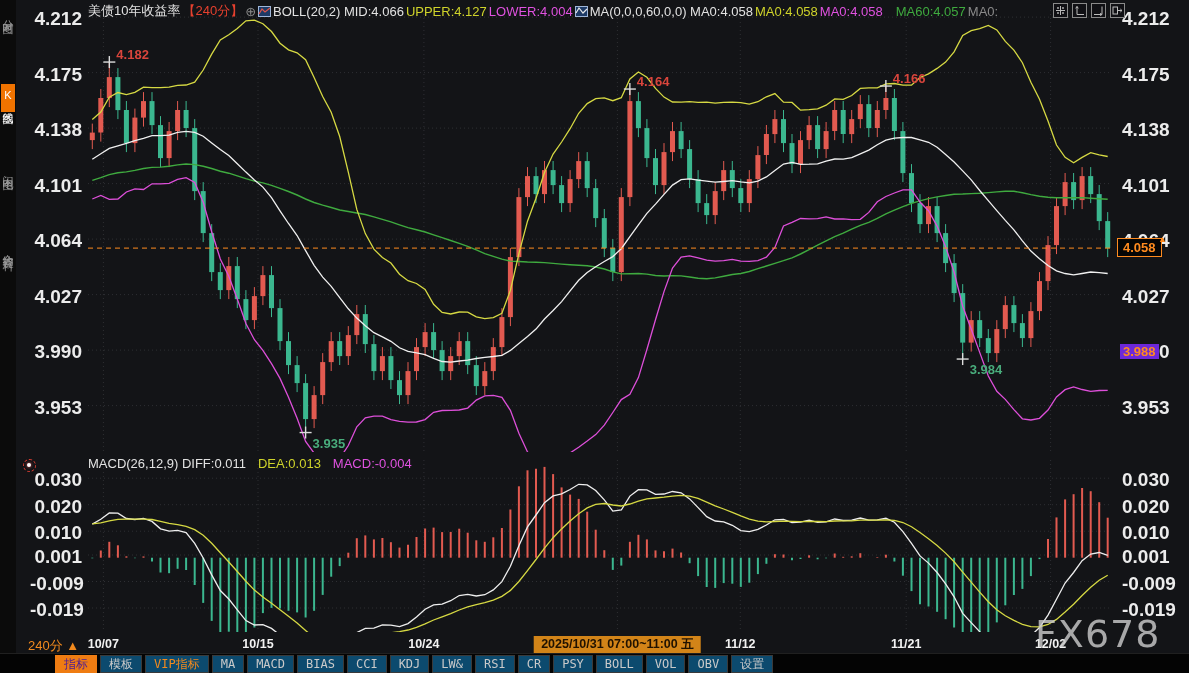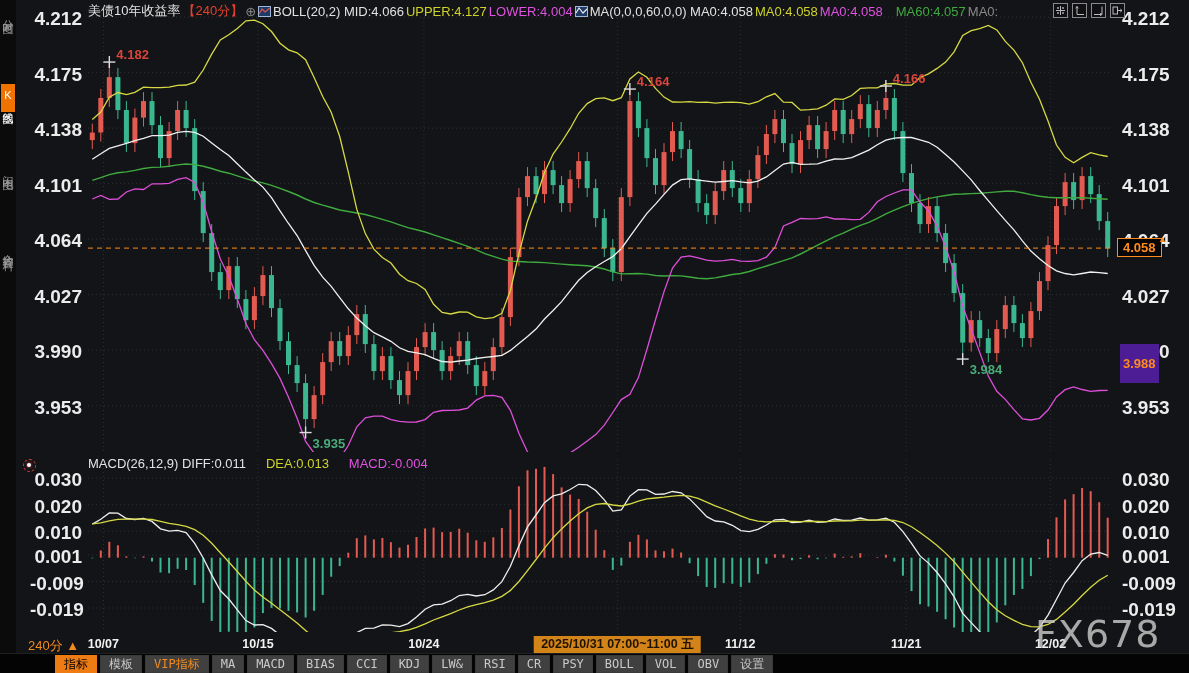--- a/index.html
+++ b/index.html
@@ -24,40 +24,40 @@
          background:#101014;cursor:pointer;}
   
   .axlab{position:absolute;font-size:19px;font-weight:700;color:#ececec;z-index:4;}
   .axr{width:52px;text-align:right;}
   
   #main-svg{position:absolute;left:88px;top:10px;z-index:2;}
   #macd-svg{position:absolute;left:88px;top:460px;z-index:2;}
   #price-tag{position:absolute;left:1117px;border:1px solid #ff8b1f;color:#ff8b1f;background:#060606;
              font-size:13px;font-weight:700;padding:1px 5px;z-index:5;text-align:center;}
   #price-arrow{position:absolute;left:1158px;color:#ff8b1f;font-size:9px;z-index:6;}
-  #session-low-label{position:absolute;left:1120px;color:#ff8b1f;background:#4c1d95;font-size:13px;
-             font-weight:700;padding:12px 3px;z-index:5;}
-  #macd-header{position:absolute;left:88px;top:456px;display:flex;gap:20px;font-size:13px;color:#e2e2e2;z-index:5;}
+  #session-low-label{position:absolute;left:1120px;color:#ff8b1f;background:#6d28d9;font-size:13px;
+             font-weight:700;padding:0 3px;z-index:5;}
+  #macd-header{position:absolute;left:88px;top:456px;display:flex;gap:12px;font-size:13px;color:#e2e2e2;z-index:5;}
   #live-marker{position:absolute;left:23px;top:459px;width:11px;height:11px;border:1px dashed #e04034;
              border-radius:50%;z-index:5;}
   #live-marker::after{content:"";position:absolute;left:3px;top:3px;width:4px;height:4px;background:#fff;
              border-radius:50%;box-shadow:0 0 3px #f55;}
   
   #ta-period{position:absolute;left:28px;top:637px;color:#f28a1e;font-size:13px;font-weight:400;z-index:4;}
   #time-labels{position:absolute;left:88px;top:636px;width:1024px;height:17px;z-index:3;}
   .datelab{position:absolute;transform:translateX(-50%);font-size:12.5px;font-weight:700;color:#f2f2f2;
            white-space:nowrap;top:1px;}
   #time-highlight{position:absolute;transform:translateX(-50%);background:#d28418;color:#201200;
            font-size:12.5px;font-weight:700;padding:0 7px;height:17px;line-height:17px;white-space:nowrap;top:0;}
   
   #toolbar{position:absolute;left:0;top:653px;width:100%;height:20px;background:#040404;display:flex;
            align-items:center;gap:3px;padding-left:55px;box-sizing:border-box;border-top:1px solid #202020;z-index:7;}
-  .tbtn{height:16px;line-height:16px;padding:0 8px;background:#404040;border:1px solid #3a3a3a;color:#c9c9c9;
+  .tbtn{height:16px;line-height:16px;padding:0 8px;background:#0c4a6e;border:1px solid #3a3a3a;color:#c9c9c9;
         font-size:12px;font-family:"DejaVu Sans Mono","Liberation Sans",sans-serif;cursor:pointer;}
-  .tbtn.active{background:#ef7c12;border-color:#ef7c12;color:#000000;}
+  .tbtn.active{background:#ef7c12;border-color:#ef7c12;color:#4c1d95;}
   .tbtn.vip{color:#f28a1e;}
   #watermark{position:absolute;left:1035px;top:612px;font-size:38px;color:#c9c9c9;opacity:.82;
         font-family:"DejaVu Sans",sans-serif;letter-spacing:1px;z-index:6;}
 </style>
 </head>
 <body>
 
 <div id="app">
 
   <div id="sidebar">

